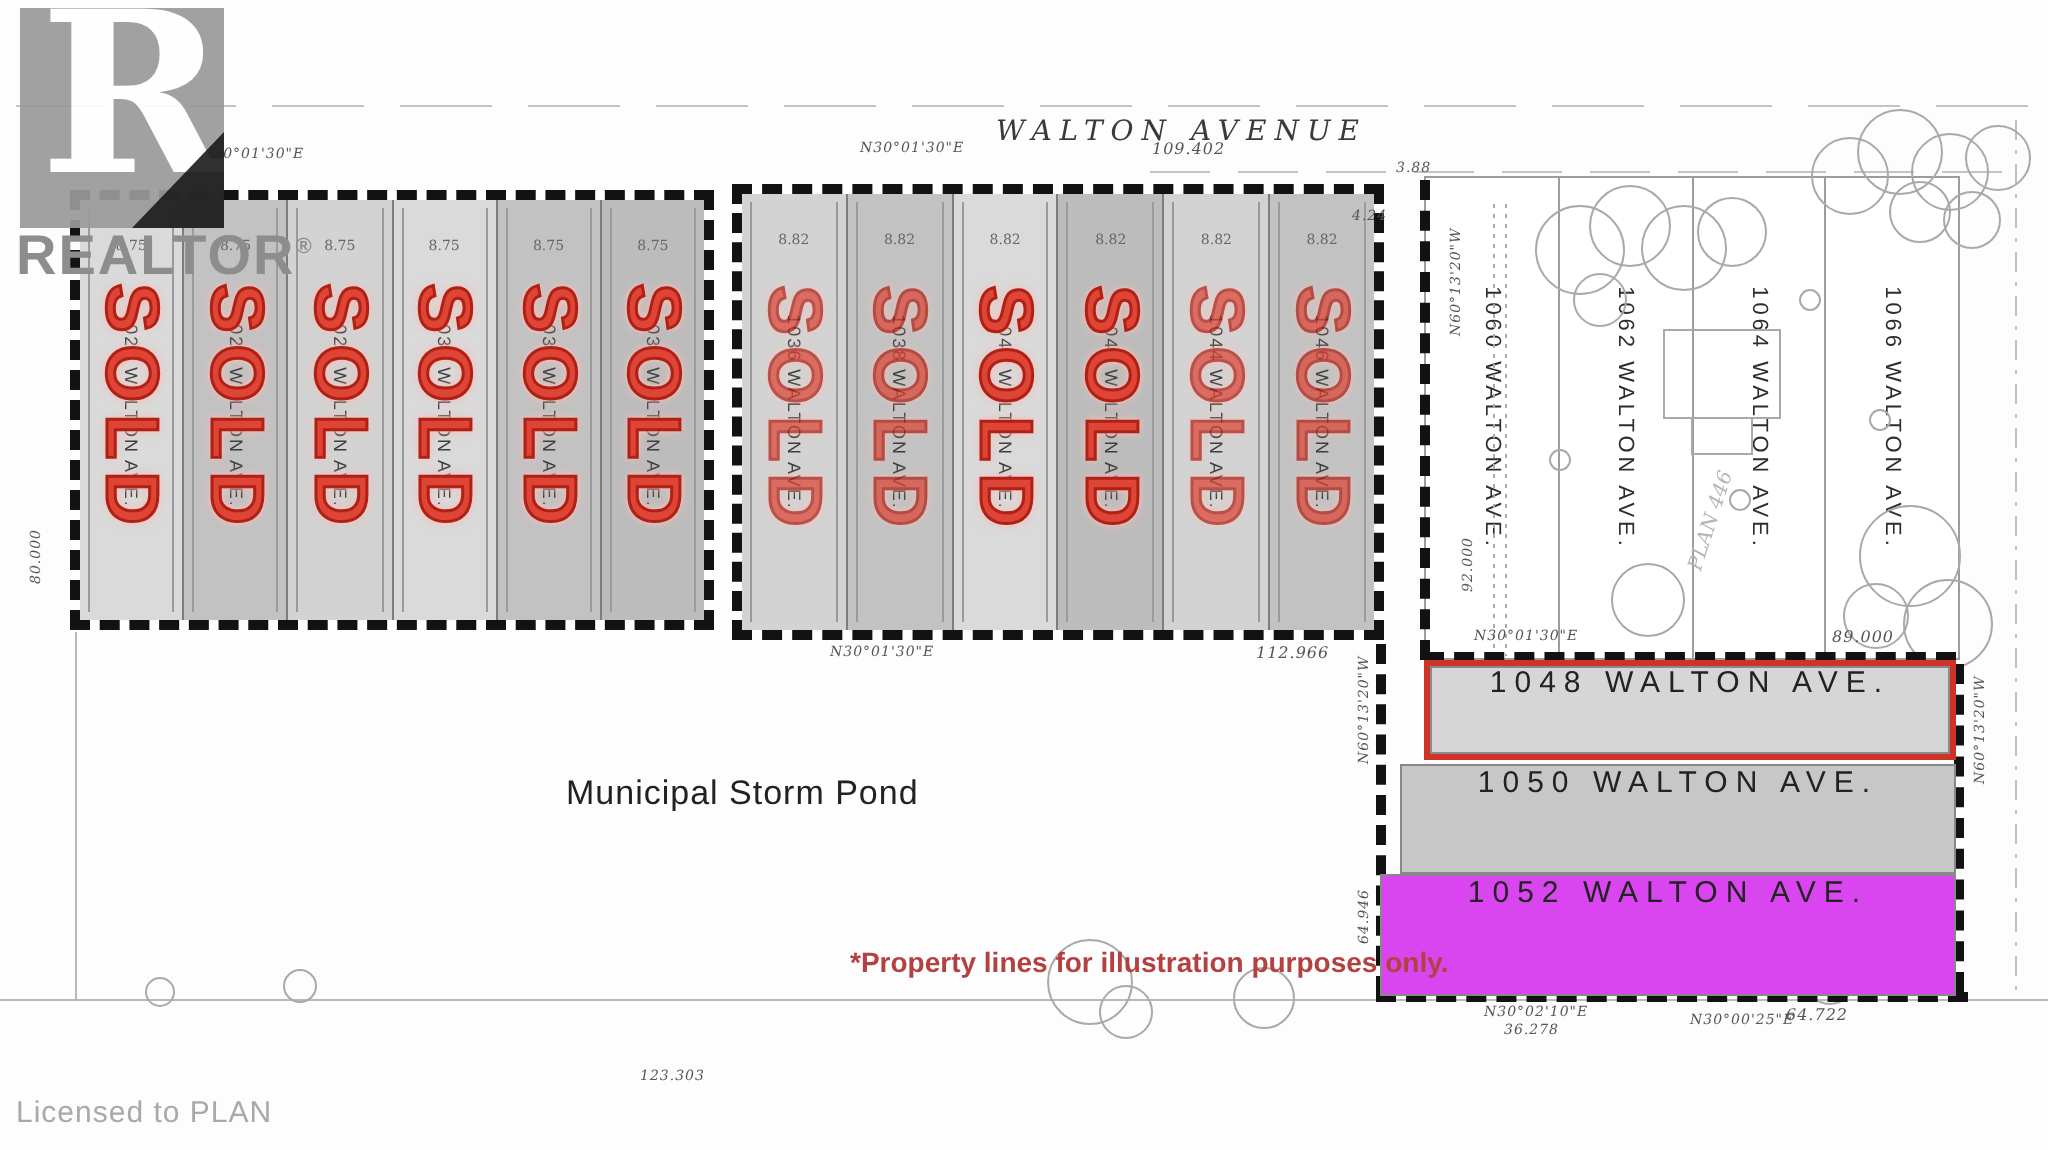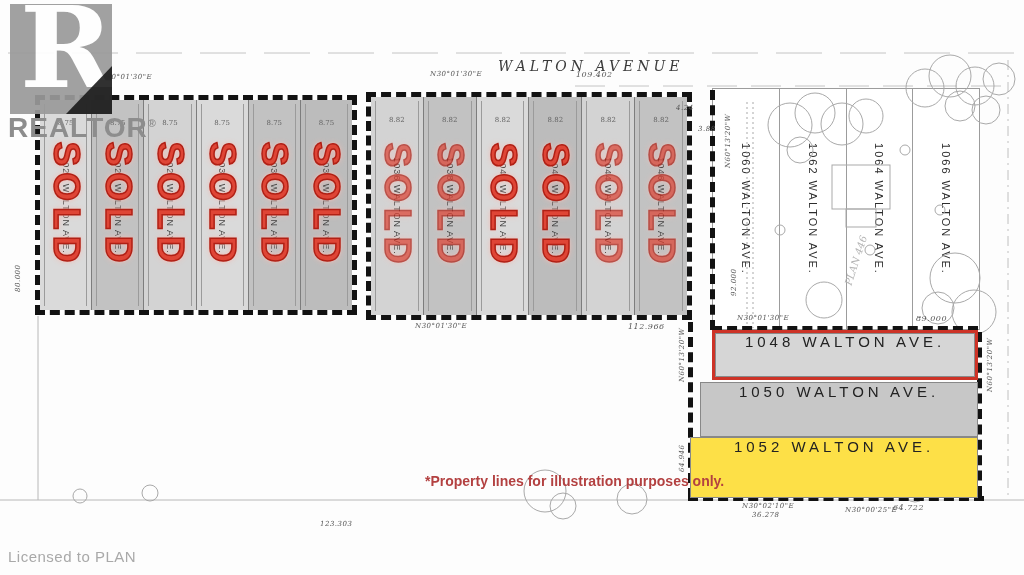--- a/index.html
+++ b/index.html
@@ -41,21 +41,21 @@
   .plan-note{position:absolute;left:830px;top:255px;transform:rotate(-72deg);
              font-family:"DejaVu Serif",serif;font-style:italic;font-size:10px;color:#b5b5b5;z-index:2;}
 
   
   .addr-box{position:absolute;box-sizing:border-box;display:flex;align-items:flex-start;
             justify-content:center;z-index:3;}
   .addr-box .lbl{font-size:15px;letter-spacing:4px;color:#222;white-space:nowrap;}
   #box-1048{left:712px;top:330px;width:266px;height:50px;background:#d6d6d6;
             border:3px solid #cd3327;box-shadow:0 0 0 1px #8a8a8a inset;}
   #box-1050{left:700px;top:382px;width:278px;height:55px;background:#c7c7c7;border:1px solid #888;}
-  #box-1052{left:690px;top:437px;width:288px;height:61px;background:#fde047;border:1px solid #888;}
+  #box-1052{left:690px;top:437px;width:288px;height:61px;background:#d946ef;border:1px solid #888;}
 
   
   .dash-v{position:absolute;width:0;border-left:5px dashed #121212;z-index:2;}
   .dash-h{position:absolute;height:0;border-top:5px dashed #121212;z-index:2;}
 
   
   #street-name{left:498px;top:58px;font-family:"DejaVu Serif",serif;font-style:italic;
                font-size:14px;letter-spacing:4px;color:#3a3a3a;z-index:4;}
   #pond-label{left:283px;top:387px;font-size:17px;color:#222;letter-spacing:.5px;z-index:4;}
   #disclaimer{left:425px;top:473px;font-size:14px;font-weight:bold;color:#b34141;z-index:4;}
@@ -227,45 +227,46 @@
     <span class="lbl">1052 WALTON AVE.</span>
   </div>
 
   <div class="dash-v" style="left:710px;top:90px;height:240px;"></div>
   <div class="dash-v" style="left:688px;top:322px;height:176px;"></div>
   <div class="dash-v" style="left:977px;top:332px;height:164px;"></div>
   <div class="dash-h" style="left:688px;top:496px;width:296px;"></div>
   <div class="dash-h" style="left:712px;top:326px;width:266px;"></div>
 
   <span class="abs" id="street-name">WALTON AVENUE</span>
+  <span class="abs" id="pond-label">Municipal Storm Pond</span>
   <span class="abs" id="disclaimer">*Property lines for illustration purposes only.</span>
   <span class="abs" id="licensed">Licensed to PLAN</span>
 
   <span class="abs survey-note measure" style="left:100px;top:73px;">N30°01'30"E</span>
   <span class="abs survey-note measure" style="left:430px;top:70px;">N30°01'30"E</span>
   <span class="abs survey-note big measure" style="left:576px;top:70px;">109.402</span>
   <span class="abs survey-note measure" style="left:415px;top:322px;">N30°01'30"E</span>
   <span class="abs survey-note big measure" style="left:628px;top:322px;">112.966</span>
   <span class="abs survey-note measure" style="left:737px;top:314px;">N30°01'30"E</span>
   <span class="abs survey-note big measure" style="left:916px;top:314px;">89.000</span>
-  <span class="abs survey-note measure" style="left:698px;top:80px;margin-top:45px;">3.88</span>
+  <span class="abs survey-note measure" style="left:698px;top:80px;">3.88</span>
   <span class="abs survey-note measure" style="left:676px;top:104px;">4.24</span>
 
   <span class="abs survey-note rotccw measure" style="left:14px;top:292px;">80.000</span>
   <span class="abs survey-note rotccw measure" style="left:730px;top:296px;">92.000</span>
   <span class="abs survey-note rotccw measure" style="left:678px;top:472px;">64.946</span>
   <span class="abs survey-note rotccw measure" style="left:678px;top:382px;">N60°13'20"W</span>
   <span class="abs survey-note rotccw measure" style="left:986px;top:392px;">N60°13'20"W</span>
   <span class="abs survey-note rotccw measure" style="left:724px;top:168px;">N60°13'20"W</span>
 
   <span class="abs survey-note measure" style="left:742px;top:502px;">N30°02'10"E</span>
   <span class="abs survey-note measure" style="left:752px;top:511px;">36.278</span>
   <span class="abs survey-note measure" style="left:845px;top:506px;">N30°00'25"E</span>
   <span class="abs survey-note big measure" style="left:893px;top:503px;">64.722</span>
-  <span class="abs survey-note measure" style="left:320px;top:520px;">123.303</span>
+  <span class="abs survey-note measure" style="left:320px;top:534px;">123.303</span>
 
   <div class="abs" id="logo">
     <div class="rblock">
       <span class="rchar">R</span>
     </div>
     <div class="rleg"></div>
     <div class="word"><span>REALTOR</span><sup>®</sup></div>
   </div>
 
 </div>

